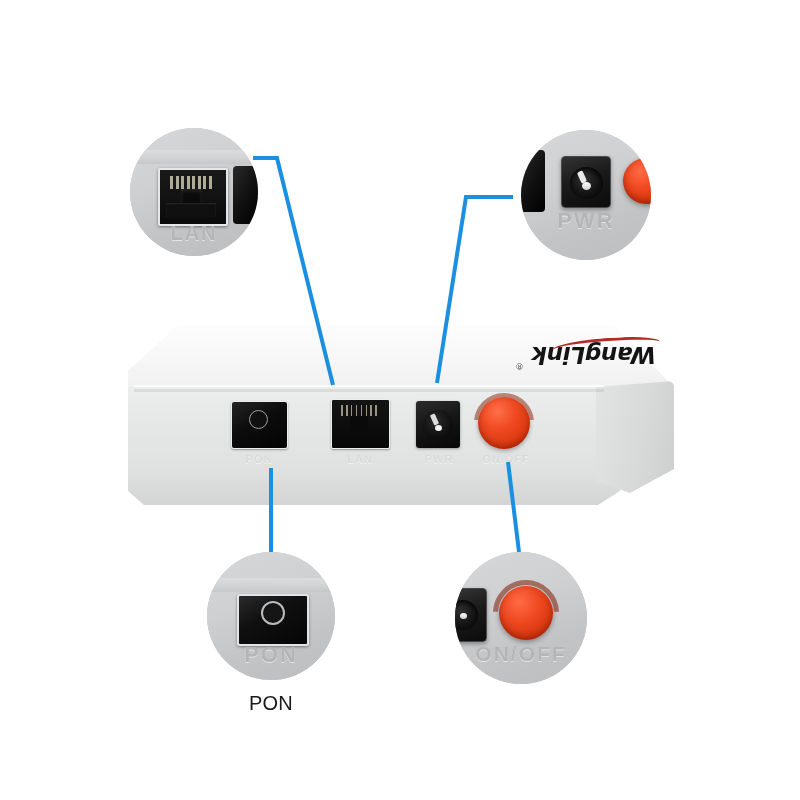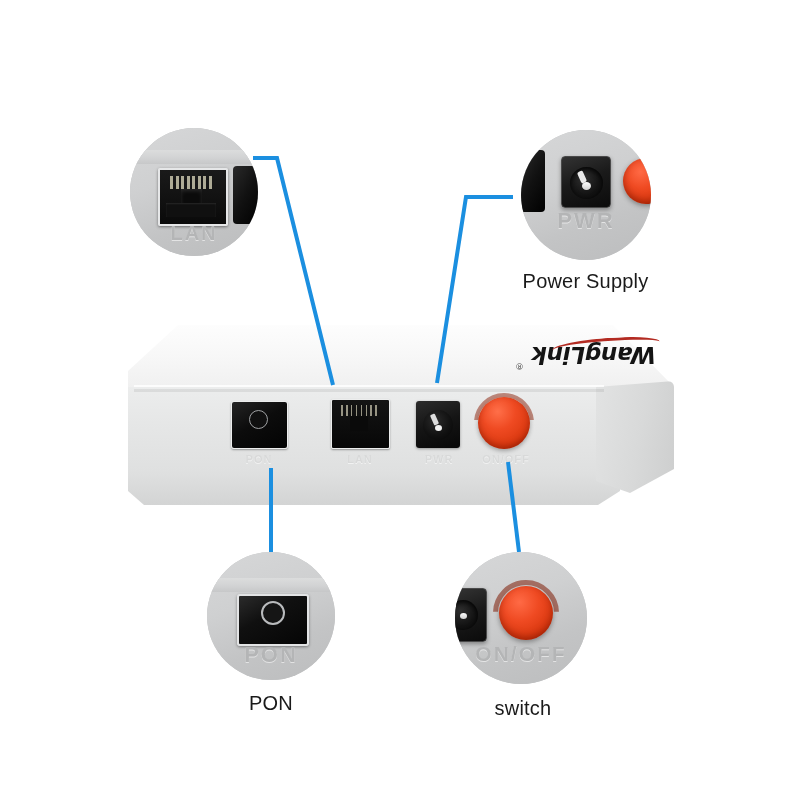--- a/index.html
+++ b/index.html
@@ -265,21 +265,20 @@
 
       <div class="mDc" style="left:40px;top:26px;width:48px;height:50px;">
         <div class="well" style="left:8px;top:10px;width:33px;height:32px;"></div>
         <div class="hook" style="left:17px;top:14px;width:6px;height:12px;"></div>
         <div class="pin" style="left:20px;top:25px;width:9px;height:8px;"></div>
       </div>
 
       <div class="mBtn" style="left:102px;top:28px;width:46px;height:46px;"></div>
       <div class="ghostText" style="top:78px;font-size:22px;">PWR</div>
     </div>
-    <div class="calloutLabel" style="top:140px;">Power Supply</div>
   </div>
 
   <div class="callout" style="left:207px;top:552px;width:128px;height:160px;">
     <div class="circle" style="width:128px;height:128px;">
       <div class="surface"></div>
       <div class="seam" style="top:26px;"></div>
 
       <div class="mPon" style="left:30px;top:42px;width:68px;height:48px;">
         <div class="ferrule" style="left:22px;top:5px;width:20px;height:20px;"></div>
       </div>
@@ -295,16 +294,15 @@
       <div class="mDc" style="left:0px;top:36px;width:30px;height:52px;border-radius:0 4px 4px 0;">
         <div class="well" style="left:-8px;top:11px;width:30px;height:30px;"></div>
         <div class="pin" style="left:4px;top:24px;width:7px;height:6px;"></div>
       </div>
 
       <div class="mBtn" style="left:44px;top:34px;width:54px;height:54px;">
         <div class="rim"></div>
       </div>
       <div class="ghostText" style="top:90px;font-size:21px;">ON/OFF</div>
     </div>
-    <div class="calloutLabel" style="top:145px;">switch</div>
   </div>
 
 </div>
 
 </body></html>

